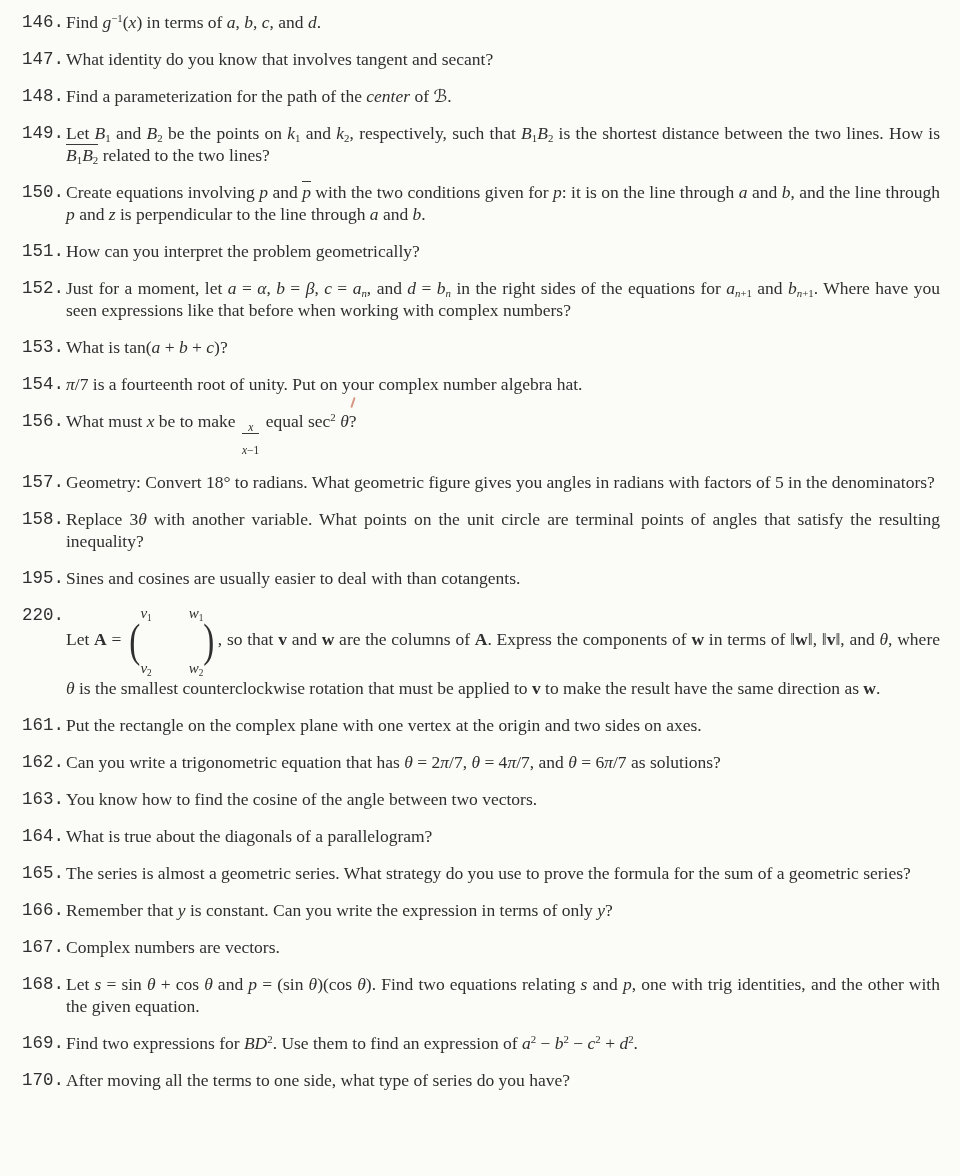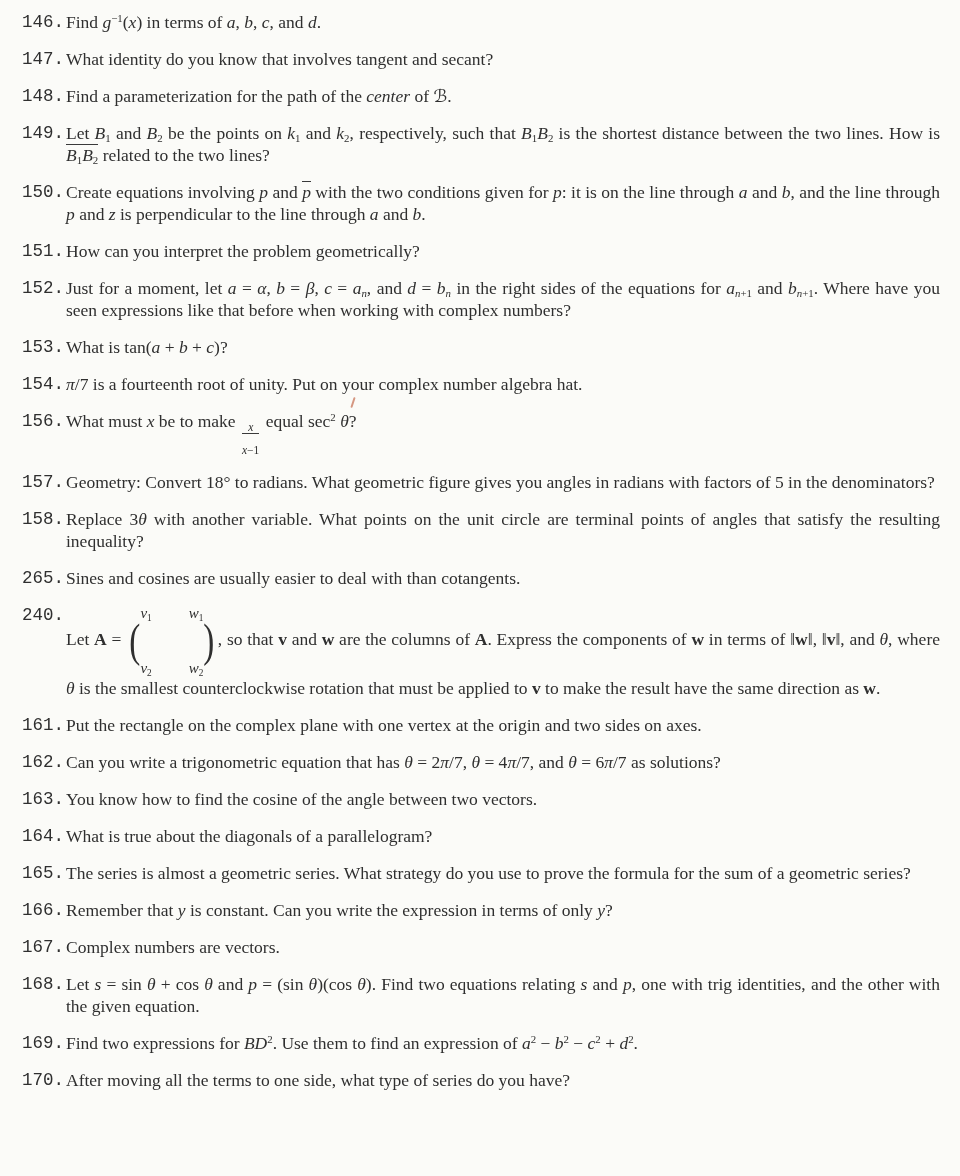--- a/index.html
+++ b/index.html
@@ -82,25 +82,25 @@
       </li>
       <li class="hint">
         <span class="num">157.</span>
         <div class="txt">Geometry: Convert 18° to radians. What geometric figure gives you angles in radians with factors of 5 in the denominators?</div>
       </li>
       <li class="hint">
         <span class="num">158.</span>
         <div class="txt">Replace 3<span class="it">θ</span> with another variable. What points on the unit circle are terminal points of angles that satisfy the resulting inequality?</div>
       </li>
       <li class="hint">
-        <span class="num">265.</span>
+        <span class="num">195.</span>
         <div class="txt">Sines and cosines are usually easier to deal with than cotangents.</div>
       </li>
       <li class="hint">
-        <span class="num">240.</span>
+        <span class="num">220.</span>
         <div class="txt">Let <span class="bd">A</span> = <span class="mx">
             <span class="par">(</span>
             <span class="mgrid">
               <span class="mcell"><span class="it">v</span><sub>1</sub></span>
               <span class="mcell"><span class="it">w</span><sub>1</sub></span>
               <span class="mcell"><span class="it">v</span><sub>2</sub></span>
               <span class="mcell"><span class="it">w</span><sub>2</sub></span>
             </span>
             <span class="par">)</span>
           </span>, so that <span class="bd">v</span> and <span class="bd">w</span> are the columns of <span class="bd">A</span>. Express the components of <span class="bd">w</span> in terms of ‖<span class="bd">w</span>‖, ‖<span class="bd">v</span>‖, and <span class="it">θ</span>, where <span class="it">θ</span> is the smallest counterclockwise rotation that must be applied to <span class="bd">v</span> to make the result have the same direction as <span class="bd">w</span>.</div>

